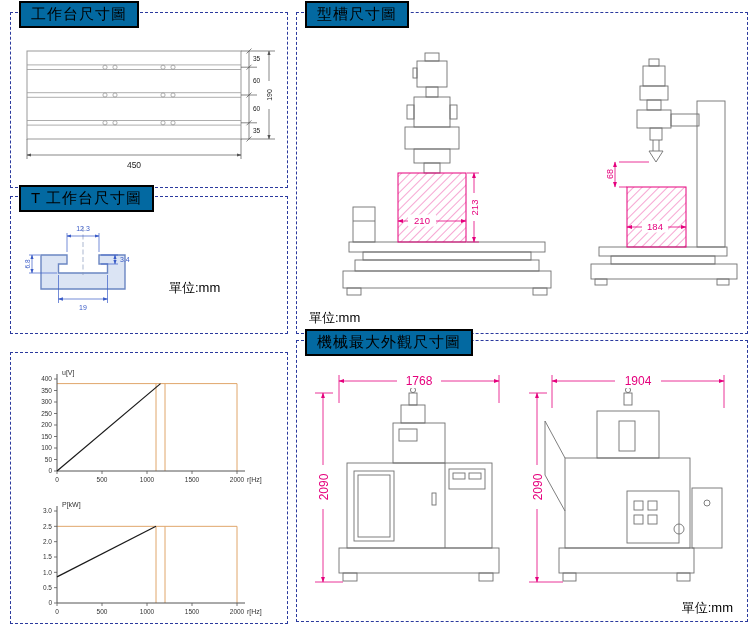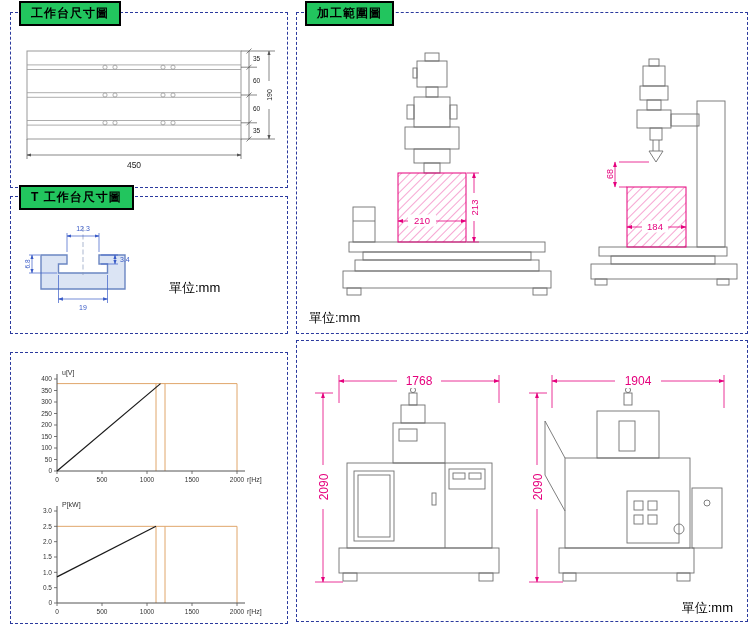--- a/index.html
+++ b/index.html
@@ -1,20 +1,20 @@
 <!DOCTYPE html>
 <html><head>
 <meta charset="utf-8">
 <style>
   html,body{margin:0;padding:0}
   body{width:754px;height:627px;position:relative;background:#ffffff;
        font-family:"Liberation Sans",sans-serif;overflow:hidden}
   .panel{position:absolute;border:1px dashed #2b3a9e;background:#fff}
-  .panel-title{position:absolute;top:-12px;left:8px;background:#22c55e;border:2px solid #000;
-       padding:2px 10px;font-size:12px;font-weight:bold;white-space:nowrap;z-index:2;letter-spacing:1px}
+  .panel-title{position:absolute;top:-12px;left:8px;background:#0369a1;border:2px solid #000;
+       padding:2px 10px;font-size:15px;font-weight:normal;white-space:nowrap;z-index:2;letter-spacing:1px}
   #p-worktable{left:10px;top:12px;width:276px;height:174px}
   #p-tslot{left:10px;top:196px;width:276px;height:136px}
   #p-motor{left:10px;top:352px;width:276px;height:270px}
   #p-range{left:296px;top:12px;width:450px;height:320px}
   #p-outline{left:296px;top:340px;width:450px;height:280px}
   .drawing{display:block}
   #p-worktable .drawing{margin:24px 0 0 6px}
   #p-tslot .drawing{margin:20px 0 0 10px}
   #p-range .drawing{margin:18px 0 0 0}
   #p-outline .drawing{margin:22px 0 0 0}
@@ -190,21 +190,21 @@
         <text x="173" y="117" text-anchor="middle" font-size="6.5" fill="#333">1500</text>
         <line x1="218" y1="106" x2="218" y2="109" stroke="#555" stroke-width="0.8"></line>
         <text x="218" y="117" text-anchor="middle" font-size="6.5" fill="#333">2000</text>
         <text x="43" y="10" font-size="7" fill="#333">P[kW]</text>
         <text x="228" y="117" font-size="7" fill="#333">r[Hz]</text>
         <polyline points="38.0,79.9 137.0,29.3" fill="none" stroke="#1a1a1a" stroke-width="1.2"></polyline>
       </svg></div>
 </section>
 
 <section class="panel" id="p-range">
-  <div class="panel-title">加工範圍圖</div>
+  <div class="panel-title">型槽尺寸圖</div>
   <svg class="drawing" width="450" height="286" viewBox="0 0 450 286">
     <defs>
       <pattern id="hatchR" patternUnits="userSpaceOnUse" width="6" height="6" patternTransform="rotate(45)">
         <line x1="0" y1="0" x2="0" y2="6" stroke="#e5007d" stroke-width="0.7"></line>
       </pattern>
       <marker id="arrR" viewBox="0 0 10 10" refX="9" refY="5" markerWidth="7" markerHeight="7" orient="auto-start-reverse">
         <path d="M0,1.5 L10,5 L0,8.5 z" fill="#e5007d"></path>
       </marker>
     </defs>
     <g stroke="#707070" stroke-width="0.9" fill="none">
@@ -264,20 +264,21 @@
       <line x1="322" y1="131" x2="352" y2="131" stroke="#e5007d" stroke-width="0.8"></line>
       <line x1="322" y1="156" x2="330" y2="156" stroke="#e5007d" stroke-width="0.8"></line>
       <line x1="318" y1="131" x2="318" y2="156" stroke="#e5007d" stroke-width="0.8" marker-start="url(#arrR)" marker-end="url(#arrR)"></line>
       <text x="312" y="146.5" transform="rotate(-90 312 143)" text-anchor="middle" font-size="9" fill="#e5007d">68</text>
     </g>
   </svg>
   <div class="unit" style="left:12px;bottom:6px">單位:mm</div>
 </section>
 
 <section class="panel" id="p-outline">
+  <div class="panel-title">機械最大外觀尺寸圖</div>
   <svg class="drawing" width="450" height="252" viewBox="0 0 450 252">
     <defs>
       <marker id="arrO" viewBox="0 0 10 10" refX="9" refY="5" markerWidth="7" markerHeight="7" orient="auto-start-reverse">
         <path d="M0,1.5 L10,5 L0,8.5 z" fill="#e5007d"></path>
       </marker>
     </defs>
     <g stroke="#707070" stroke-width="0.9" fill="none">
       <rect x="50" y="100" width="145" height="85"></rect>
       <rect x="57" y="108" width="40" height="70"></rect>
       <rect x="61" y="112" width="32" height="62"></rect>

